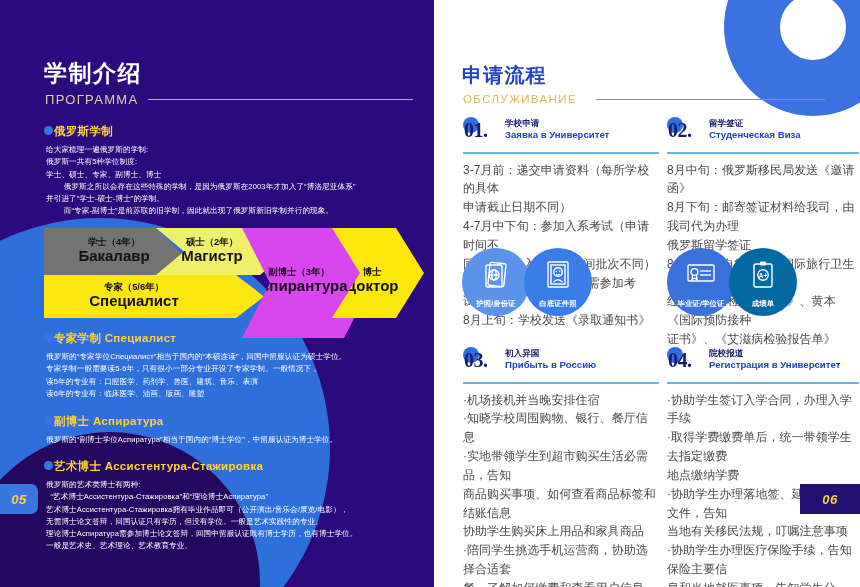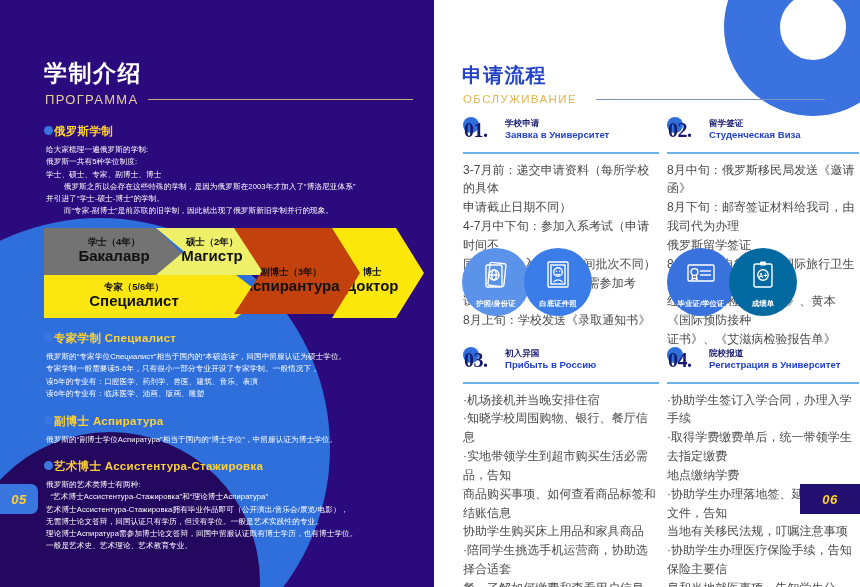--- a/index.html
+++ b/index.html
@@ -129,21 +129,21 @@
         </div>
 
         <div class="chev" style="left:0;top:47px;width:220px;height:43px;background:#fbe60f;
                     clip-path:polygon(0 0,192px 0,220px 50%,192px 100%,0 100%);">
           <div class="lbl" style="top:6px;left:-20px">
             <div class="cn">专家（5/6年）</div>
             <div class="ru">Специалист</div>
           </div>
         </div>
 
-        <div class="chev" style="left:190px;top:0;width:130px;height:86px;background:#c2410c;
+        <div class="chev" style="left:198px;top:0;width:130px;height:110px;background:#d946ef;
                     clip-path:polygon(0 0,102px 0,130px 50%,102px 100%,0 100%,28px 50%);">
           <div class="lbl" style="top:38px;left:-8px">
             <div class="cn">副博士（3年）</div>
             <div class="ru">Аспирантура</div>
           </div>
         </div>
 
         <div class="chev" style="left:288px;top:0;width:92px;height:90px;background:#fbe70a;
                     clip-path:polygon(0 0,64px 0,92px 50%,64px 100%,0 100%,28px 50%);">
           <div class="lbl" style="top:38px;left:-6px">

